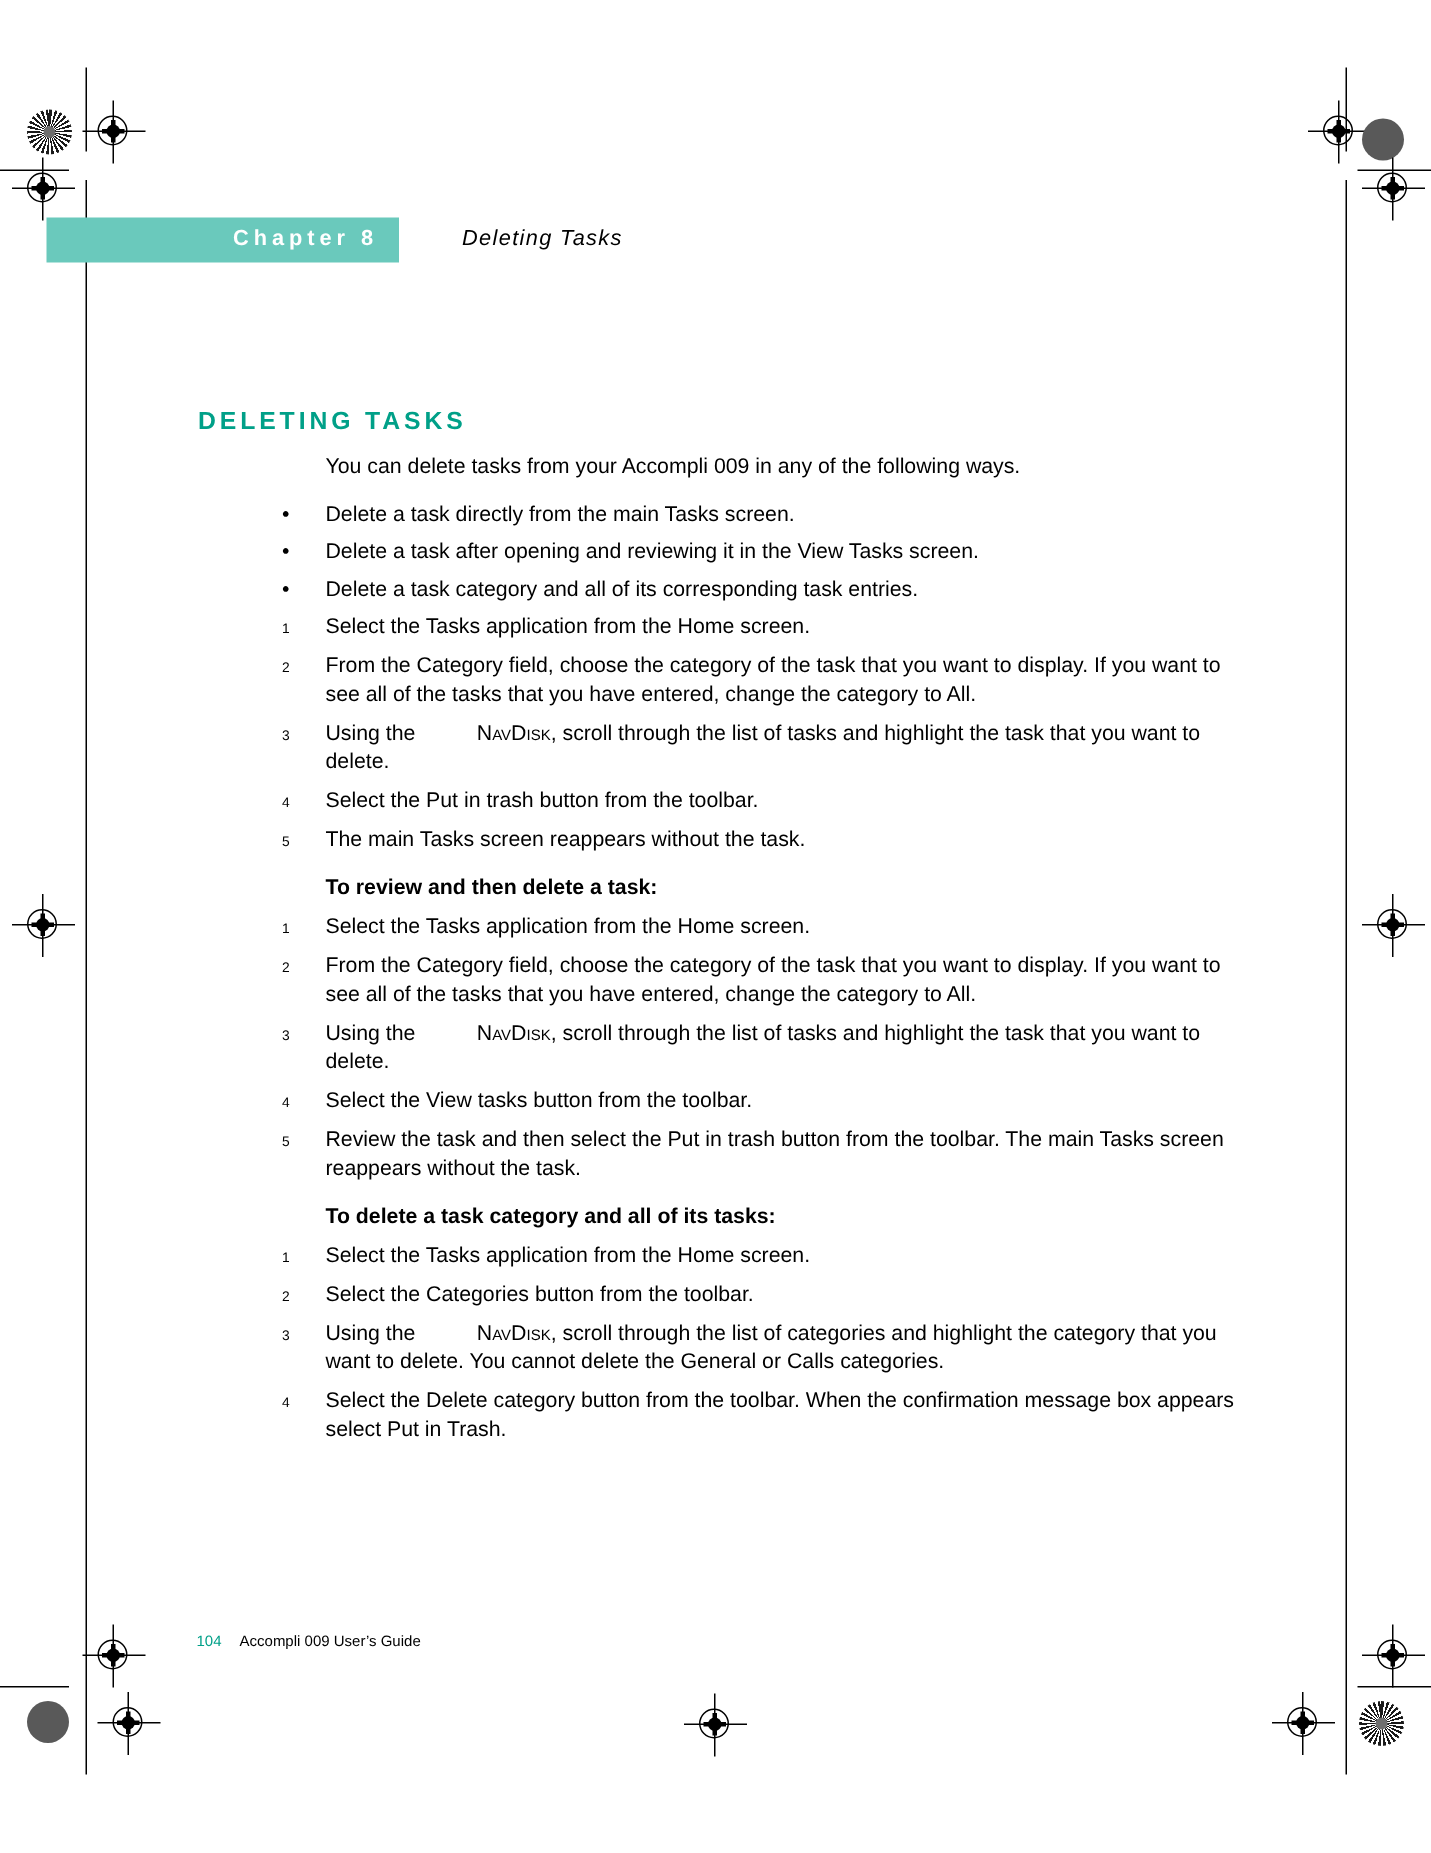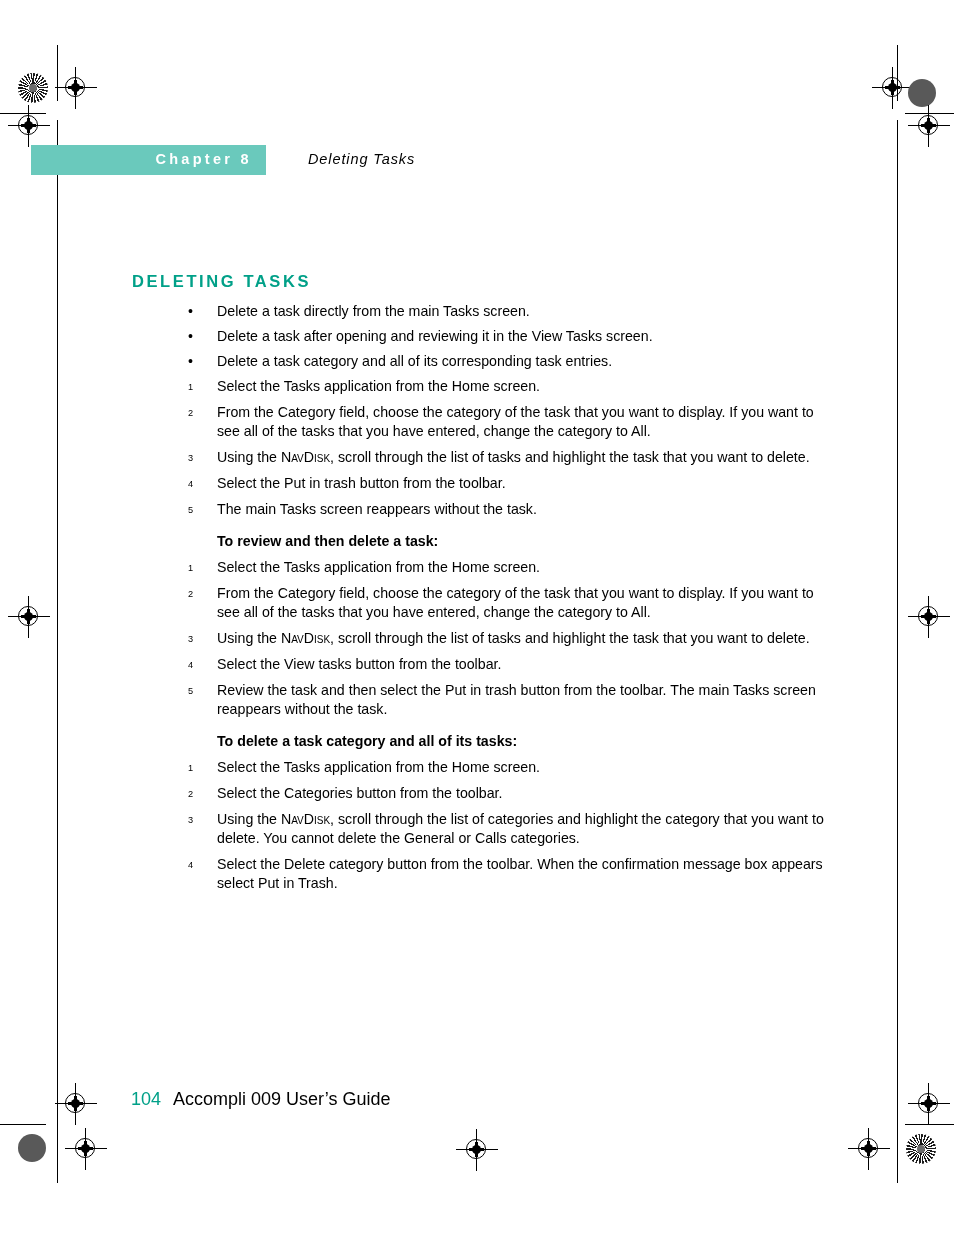--- a/index.html
+++ b/index.html
@@ -198,28 +198,28 @@
   .step-num {
     position: absolute;
     left: 0;
     top: 4px;
     font-size: 9.2px;
     line-height: 13px;
     color: #000;
   }
   .step-text { display: block; }
 
-  .sc { font-variant: small-caps; }
+  .sc { font-variant: small-caps; margin-left: 37px; }
 
   
   .footer {
     position: absolute;
     left: 131px;
     top: 1089px;
-    font-size: 18px;
+    font-size: 10px;
     white-space: nowrap;
   }
   .footer-page {
     color: #00a088;
   }
   .footer-title {
     color: #000;
     margin-left: 12px;
   }
 </style>
@@ -319,20 +319,21 @@
 
 
   <div class="banner">
     <span class="banner-label">Chapter 8</span>
   </div>
   <div class="banner-title">Deleting Tasks</div>
 
   <div class="section-head">DELETING TASKS</div>
 
   <div class="body-col">
+    <p class="para">You can delete tasks from your Accompli 009 in any of the following ways.</p>
     <div id="bullet-list">
         <div class="bullet-row">
           <span class="bullet-mark">•</span>
           <span class="bullet-text">Delete a task directly from the main Tasks screen.</span>
         </div>
         <div class="bullet-row">
           <span class="bullet-mark">•</span>
           <span class="bullet-text">Delete a task after opening and reviewing it in the View Tasks screen.</span>
         </div>
         <div class="bullet-row">

